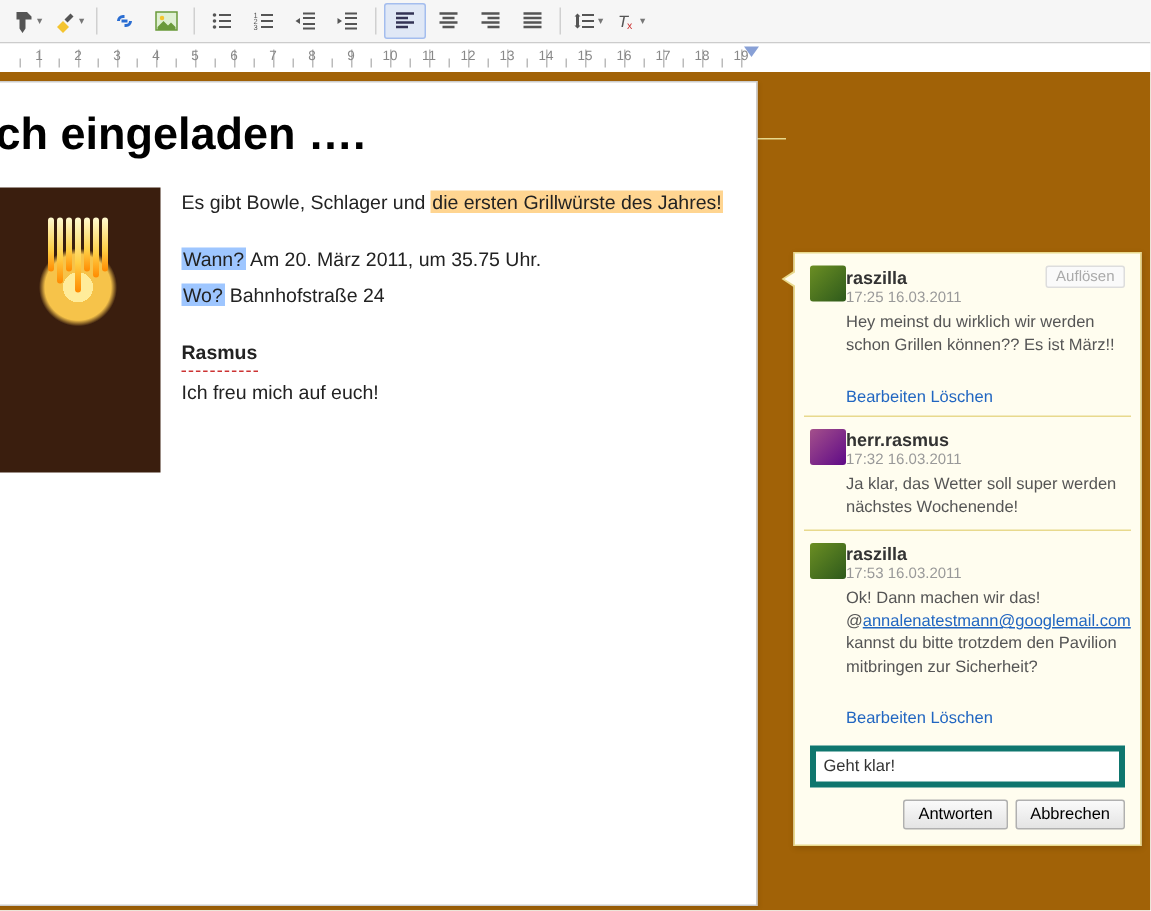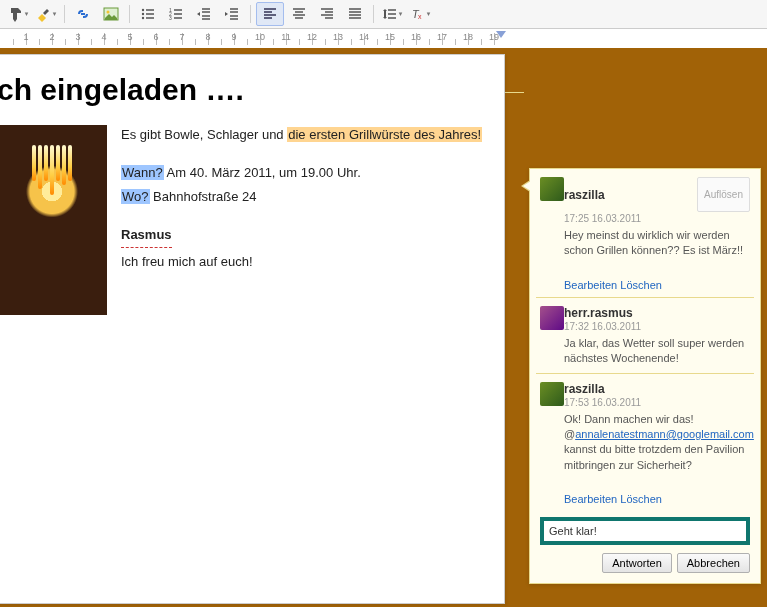--- a/index.html
+++ b/index.html
@@ -37,21 +37,21 @@
   .comment-panel:before{content:"";position:absolute;left:-9px;top:11px;width:0;height:0;border-top:6px solid transparent;border-bottom:6px solid transparent;border-right:9px solid #e8d98d}
   .comment-panel:after{content:"";position:absolute;left:-7px;top:12px;width:0;height:0;border-top:5px solid transparent;border-bottom:5px solid transparent;border-right:8px solid #fffdef}
   .comment{padding:8px 10px 6px 10px;display:flex;gap:0}
   .c-sep{height:1px;background:#e8d98d;margin:0 6px}
   .avatar{width:24px;height:24px;flex:none;border-radius:2px}
   .av1{background:linear-gradient(135deg,#6b8e23,#2e5a1b)}
   .av2{background:linear-gradient(135deg,#a4508b,#5f0a87);background-size:cover}
   .c-body{flex:1}
   .c-head{display:flex;align-items:center}
   .c-name{font-weight:bold;color:#333;font-size:12px}
-  .c-resolve{margin-left:auto;font-size:10px;color:#aaa;border:1px solid #ddd;background:#fafafa;padding:11px 6px;border-radius:2px;cursor:pointer}
+  .c-resolve{margin-left:auto;font-size:10px;color:#aaa;border:1px solid #ddd;background:#fafafa;padding:1px 6px;border-radius:2px;cursor:pointer}
   .c-time{color:#999;font-size:10px;margin-top:1px}
   .c-text{margin-top:4px;color:#555;font-size:11px;line-height:1.4}
   .c-actions{margin-top:20px;font-size:11px}
   .c-actions .lnk{color:#2166c1;cursor:pointer}
   .c-text .mention{color:#2166c1;text-decoration:underline}
   .reply-area{padding:6px 10px 2px 10px}
   .reply-input{width:100%;box-sizing:border-box;border:4px solid #0f766e;background:#fff;padding:4px 5px;font-size:11px;color:#333}
   .reply-buttons{display:flex;justify-content:flex-end;gap:5px;padding:6px 10px 4px 10px}
   .btn{font-size:11px;padding:3px 9px;border:1px solid #b0b0b0;background:linear-gradient(#fafafa,#e4e4e4);border-radius:2px;cursor:pointer}
   .btn.primary{font-weight:normal}
@@ -234,21 +234,21 @@
               <div class="flame"></div>
               <div class="flame" style="height:40px"></div>
             <div class="flame"></div>
           </div>
         </div>
         <div class="text-col">
           <p>
             <span>Es gibt Bowle, Schlager und </span><span class="hl-orange">die ersten Grillwürste des Jahres!</span>
           </p>
           <div class="gap"></div>
-          <p><span class="hl-blue">Wann?</span><span> Am 40. März 2011, um 19.00 Uhr.</span></p>
+          <p><span class="hl-blue">Wann?</span><span> Am 20. März 2011, um 35.75 Uhr.</span></p>
           <p><span class="hl-blue">Wo?</span><span> Bahnhofstraße 24</span></p>
           <div class="gap"></div>
           <p><span class="sig">Rasmus</span></p>
           <p>Ich freu mich auf euch!</p>
         </div>
       </div>
     </div>
 
     <div class="comment-panel" id="comment-panel">
 

